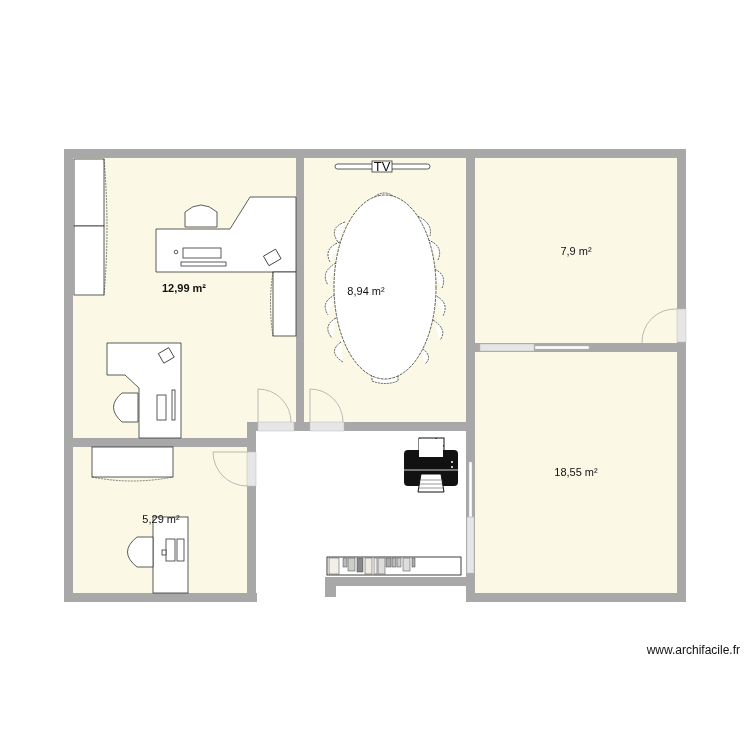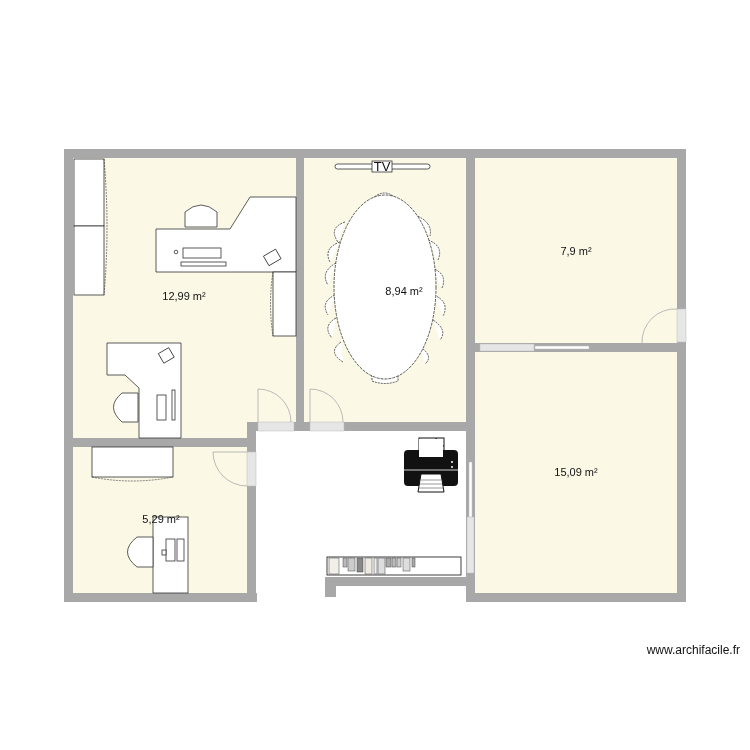--- a/index.html
+++ b/index.html
@@ -160,19 +160,19 @@
       <rect x="386" y="558" width="5" height="9" fill="#aaa" stroke="#444" stroke-width="0.5"></rect>
       <rect x="392" y="558" width="4" height="9" fill="#bbb" stroke="#444" stroke-width="0.5"></rect>
       <rect x="397" y="558" width="4" height="9" fill="#ccc" stroke="#444" stroke-width="0.5"></rect>
       <rect x="403" y="558" width="7" height="13" fill="#ddd" stroke="#444" stroke-width="0.5"></rect>
       <rect x="412" y="558" width="3" height="9" fill="#aaa" stroke="#444" stroke-width="0.5"></rect>
     </g>
   </g>
 </svg>
 
 <div class="tv-label" style="left:382px; top:166px;">TV</div>
-<div class="room-label" style="left:184px; top:296px;">12,99 m²</div>
-<div class="room-label" style="left:404px; top:291px;">8,94 m²</div>
+<div class="room-label" style="left:184px; top:288px;font-weight:bold;">12,99 m²</div>
+<div class="room-label" style="left:366px; top:291px;">8,94 m²</div>
 <div class="room-label" style="left:576px; top:251px;">7,9 m²</div>
-<div class="room-label" style="left:576px; top:472px;">15,09 m²</div>
+<div class="room-label" style="left:576px; top:472px;">18,55 m²</div>
 <div class="room-label" style="left:161px; top:519px;">5,29 m²</div>
 
 <div class="watermark">www.archifacile.fr</div>
 
 </body></html>

